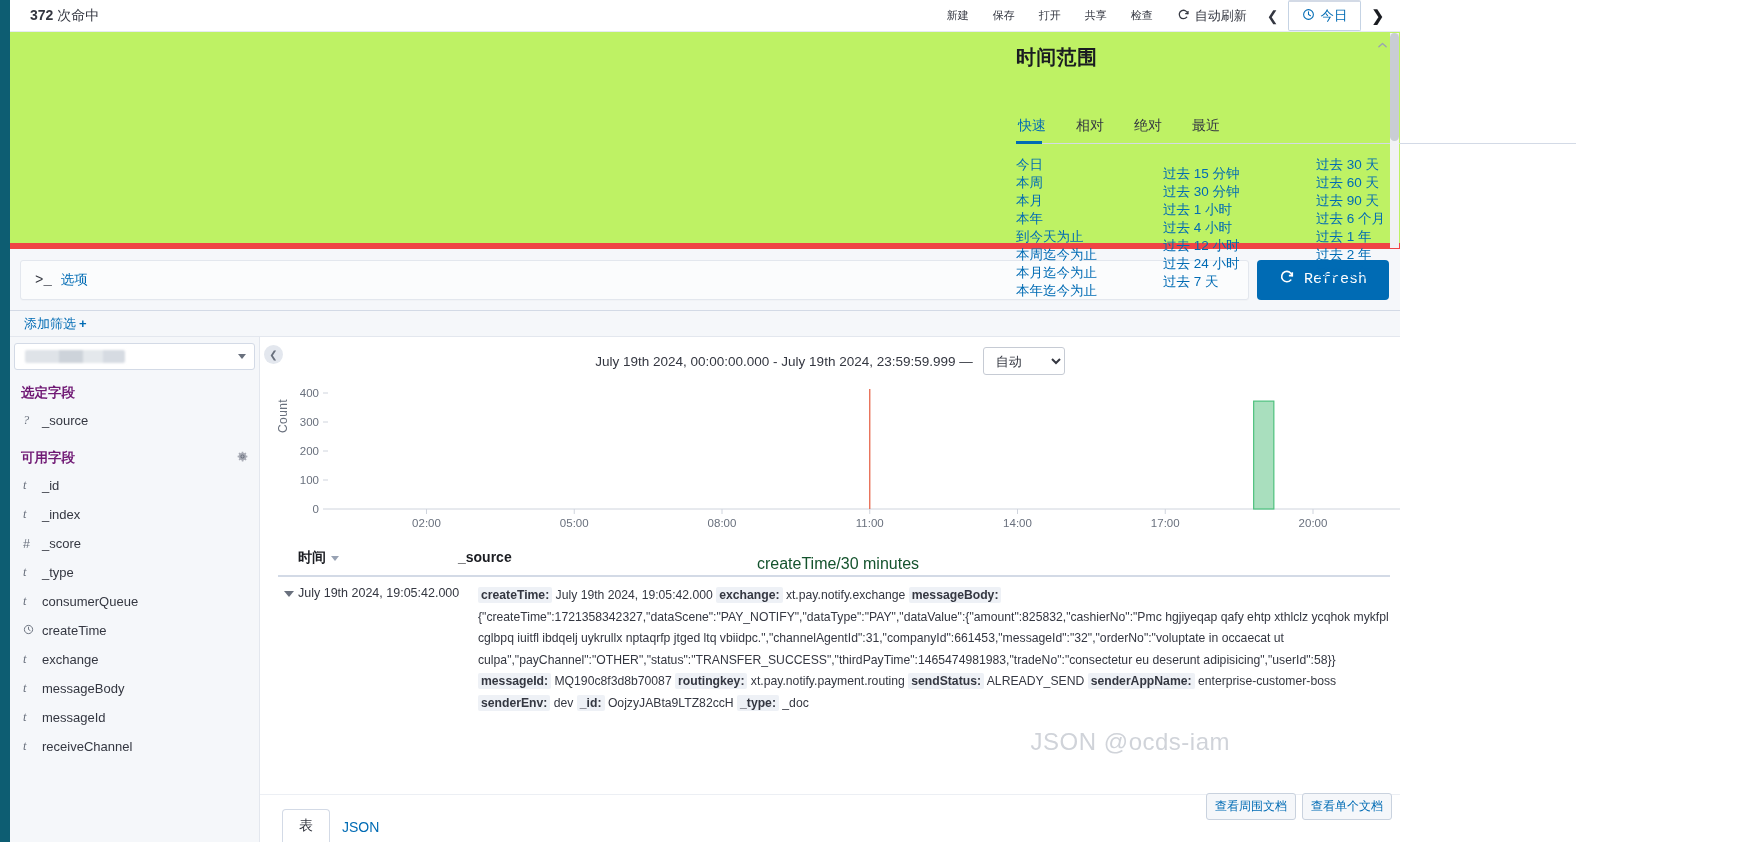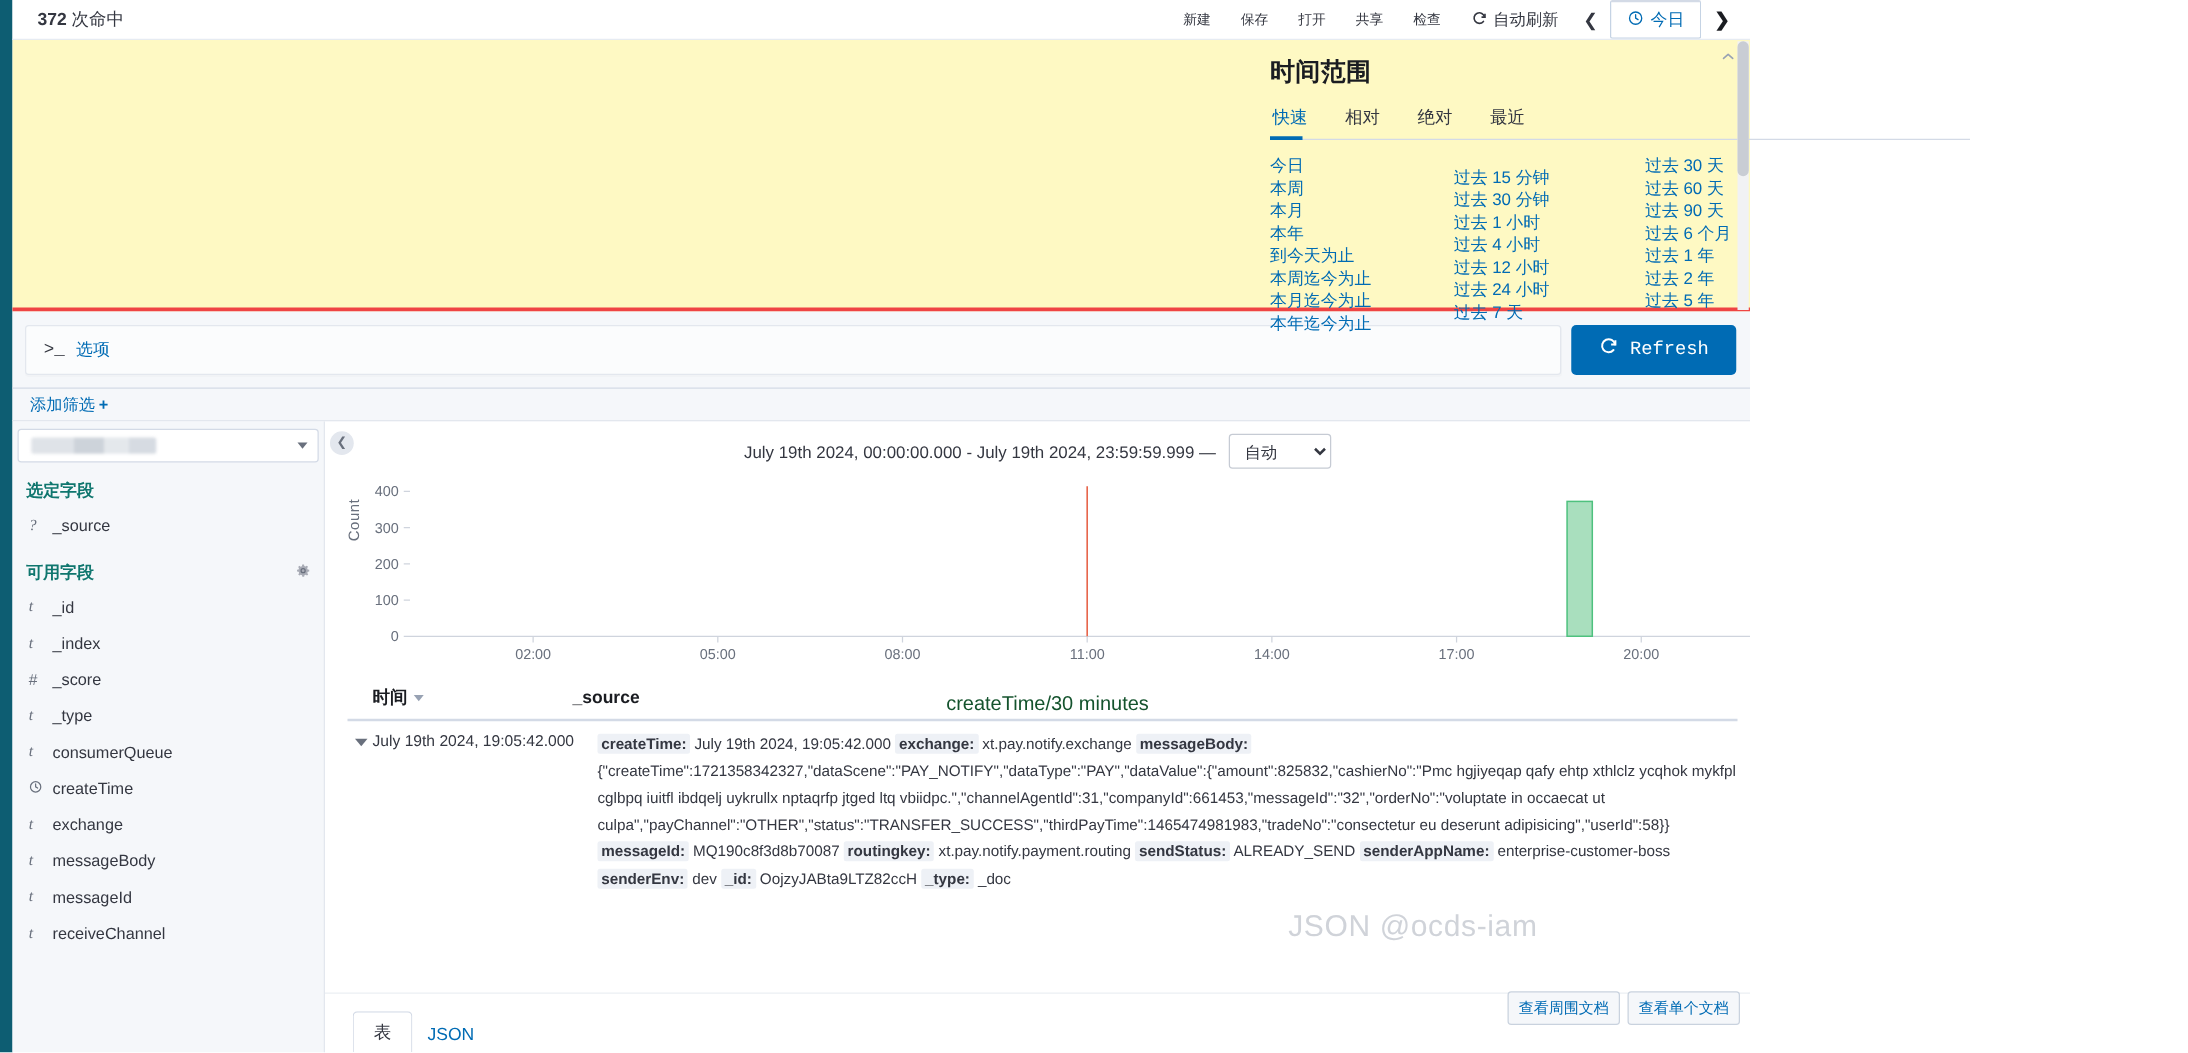--- a/index.html
+++ b/index.html
@@ -33,29 +33,29 @@
     border:1px solid #c5d3e4; border-top:2px solid #d3dae6;
     background:#fff; color:#006bb4; font-size:13.5px;
     padding:5px 13px; display:flex; align-items:center; gap:5px;
     border-radius:2px; white-space:nowrap;
   }
   .chev-right { color:#1a1c21; font-weight:700; font-size:15px; padding:4px 12px 4px 10px; }
 
   
   .tr-panel {
     position:absolute; top:32px; left:0; right:0; height:217px;
-    background:#fef9c3; border-bottom:3px solid #ef4444; z-index:20;
+    background:#bef264; border-bottom:6px solid #ef4444; z-index:20;
     padding:14px 0 0 0;
   }
   .tr-inner { position:absolute; left:1006px; top:12px; width:560px; }
   .tr-title { font-size:20px; font-weight:700; color:#1a1c21; margin-bottom:8px; letter-spacing:.3px;}
   .tr-tabs { display:flex; gap:0px; border-bottom:1px solid #d3dae6; }
   .tr-tab {
     font-size:14px; color:#343741; padding:6px 12px 8px 2px; margin-right:16px;
-    cursor:pointer; position:relative;
+    cursor:pointer; position:relative;margin-top:32px;
   }
   .tr-tab.active { color:#006bb4; }
   .tr-tab.active:after {
     content:""; position:absolute; left:0; right:16px; bottom:-1px; height:3px; background:#006bb4;
   }
   .tr-cols { display:flex; margin-top:12px; }
   .tr-col { display:flex; flex-direction:column; }
   .tr-col.c1 { width:147px; }
   .tr-col.c2 { width:153px;justify-content:center; }
   .tr-col.c3 { width:150px; }
@@ -117,21 +117,21 @@
     border-radius:3px; display:flex; align-items:center; justify-content:space-between;
     padding:0 8px 0 10px; position:relative;
   }
   .redacted {
     width:100px; height:13px; border-radius:2px;
     background:linear-gradient(90deg,#dfe3e8 0 34%, #cdd3da 34% 58%, #e4e8ec 58% 78%, #d6dbe2 78% 100%);
     filter:blur(1.1px);
   }
   .caret-dn { width:0;height:0;border-left:4px solid transparent;border-right:4px solid transparent;border-top:5px solid #69707d; }
   .sb-section {
-    font-size:13.5px; font-weight:700; color:#0f766e; padding:14px 0 4px 11px;
+    font-size:13.5px; font-weight:700; color:#701a75; padding:14px 0 4px 11px;
     display:flex; align-items:center; justify-content:space-between; padding-right:10px;
   }
   .gear { color:#69707d; font-size:13px; }
   .field-row { display:flex; align-items:center; padding:7px 0 7px 13px; cursor:pointer; }
   .ftype {
     width:19px; flex:0 0 19px; color:#69707d; font-size:12.5px;
     font-family:"Liberation Serif", serif; font-style:italic; text-align:left;
   }
   .ftype.hash { font-style:normal; font-family:"Liberation Sans", sans-serif; }
   .ftype.clock { font-style:normal; font-size:11.5px; }

